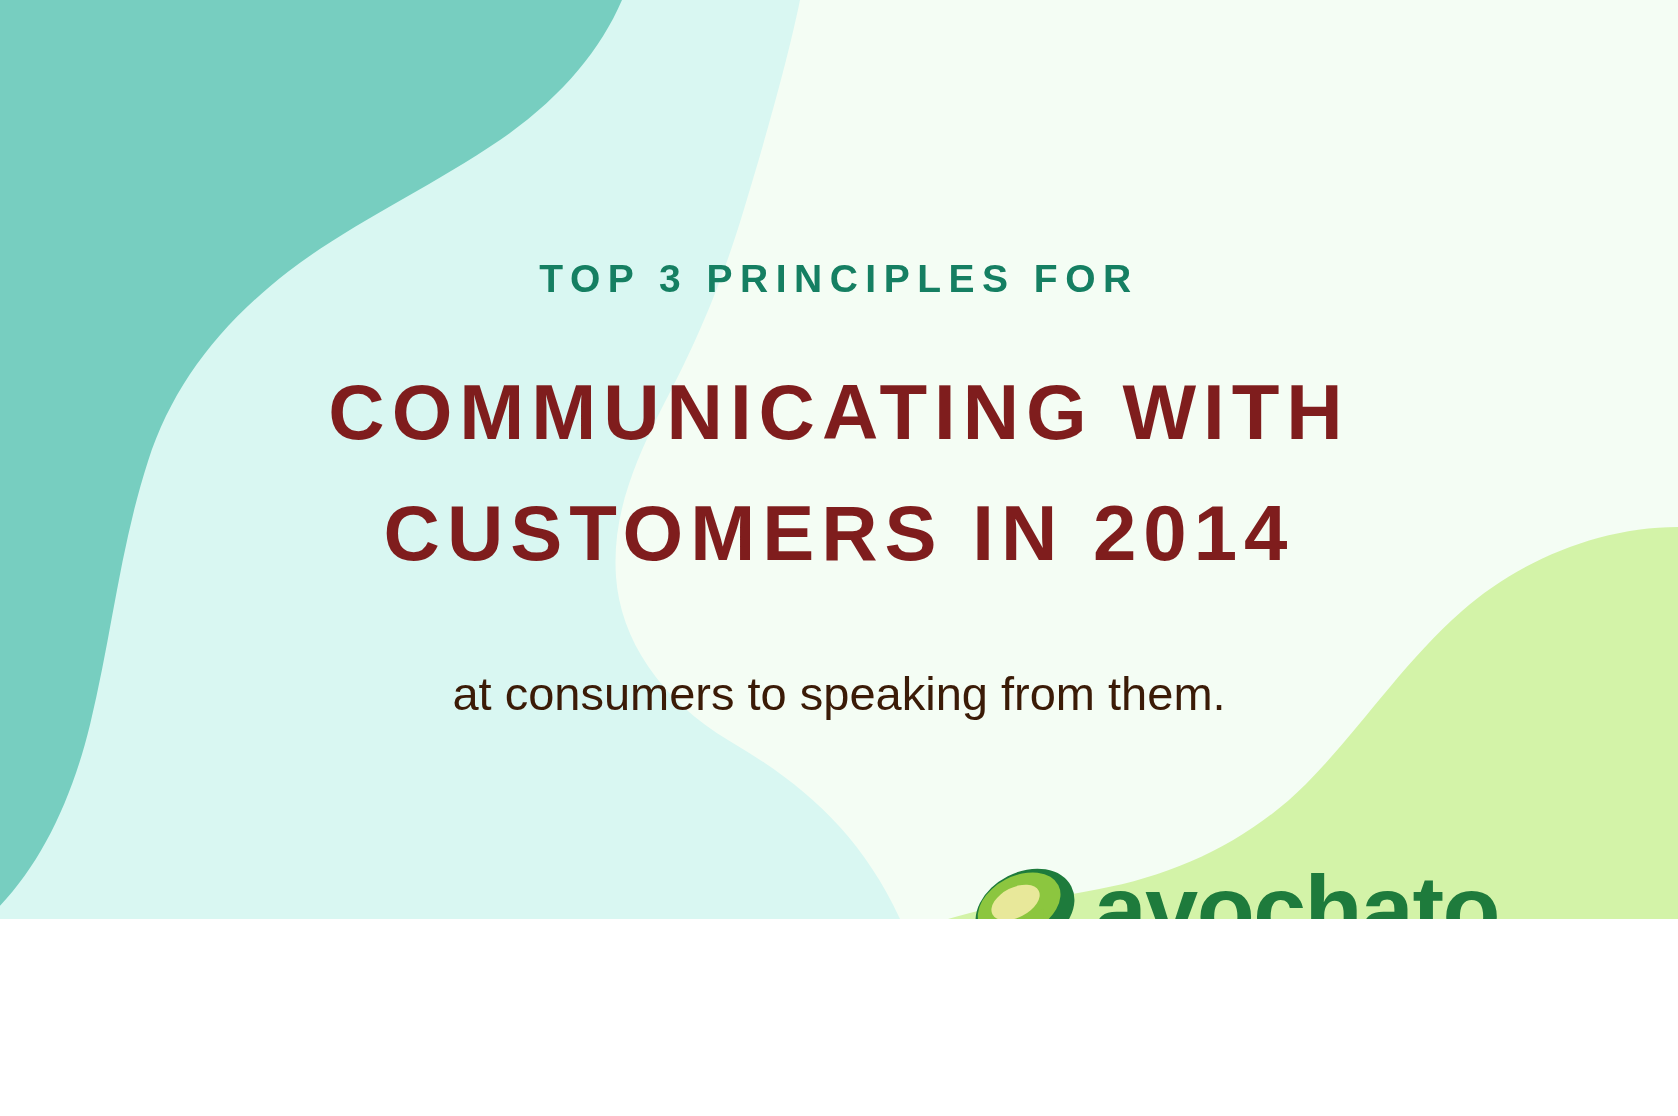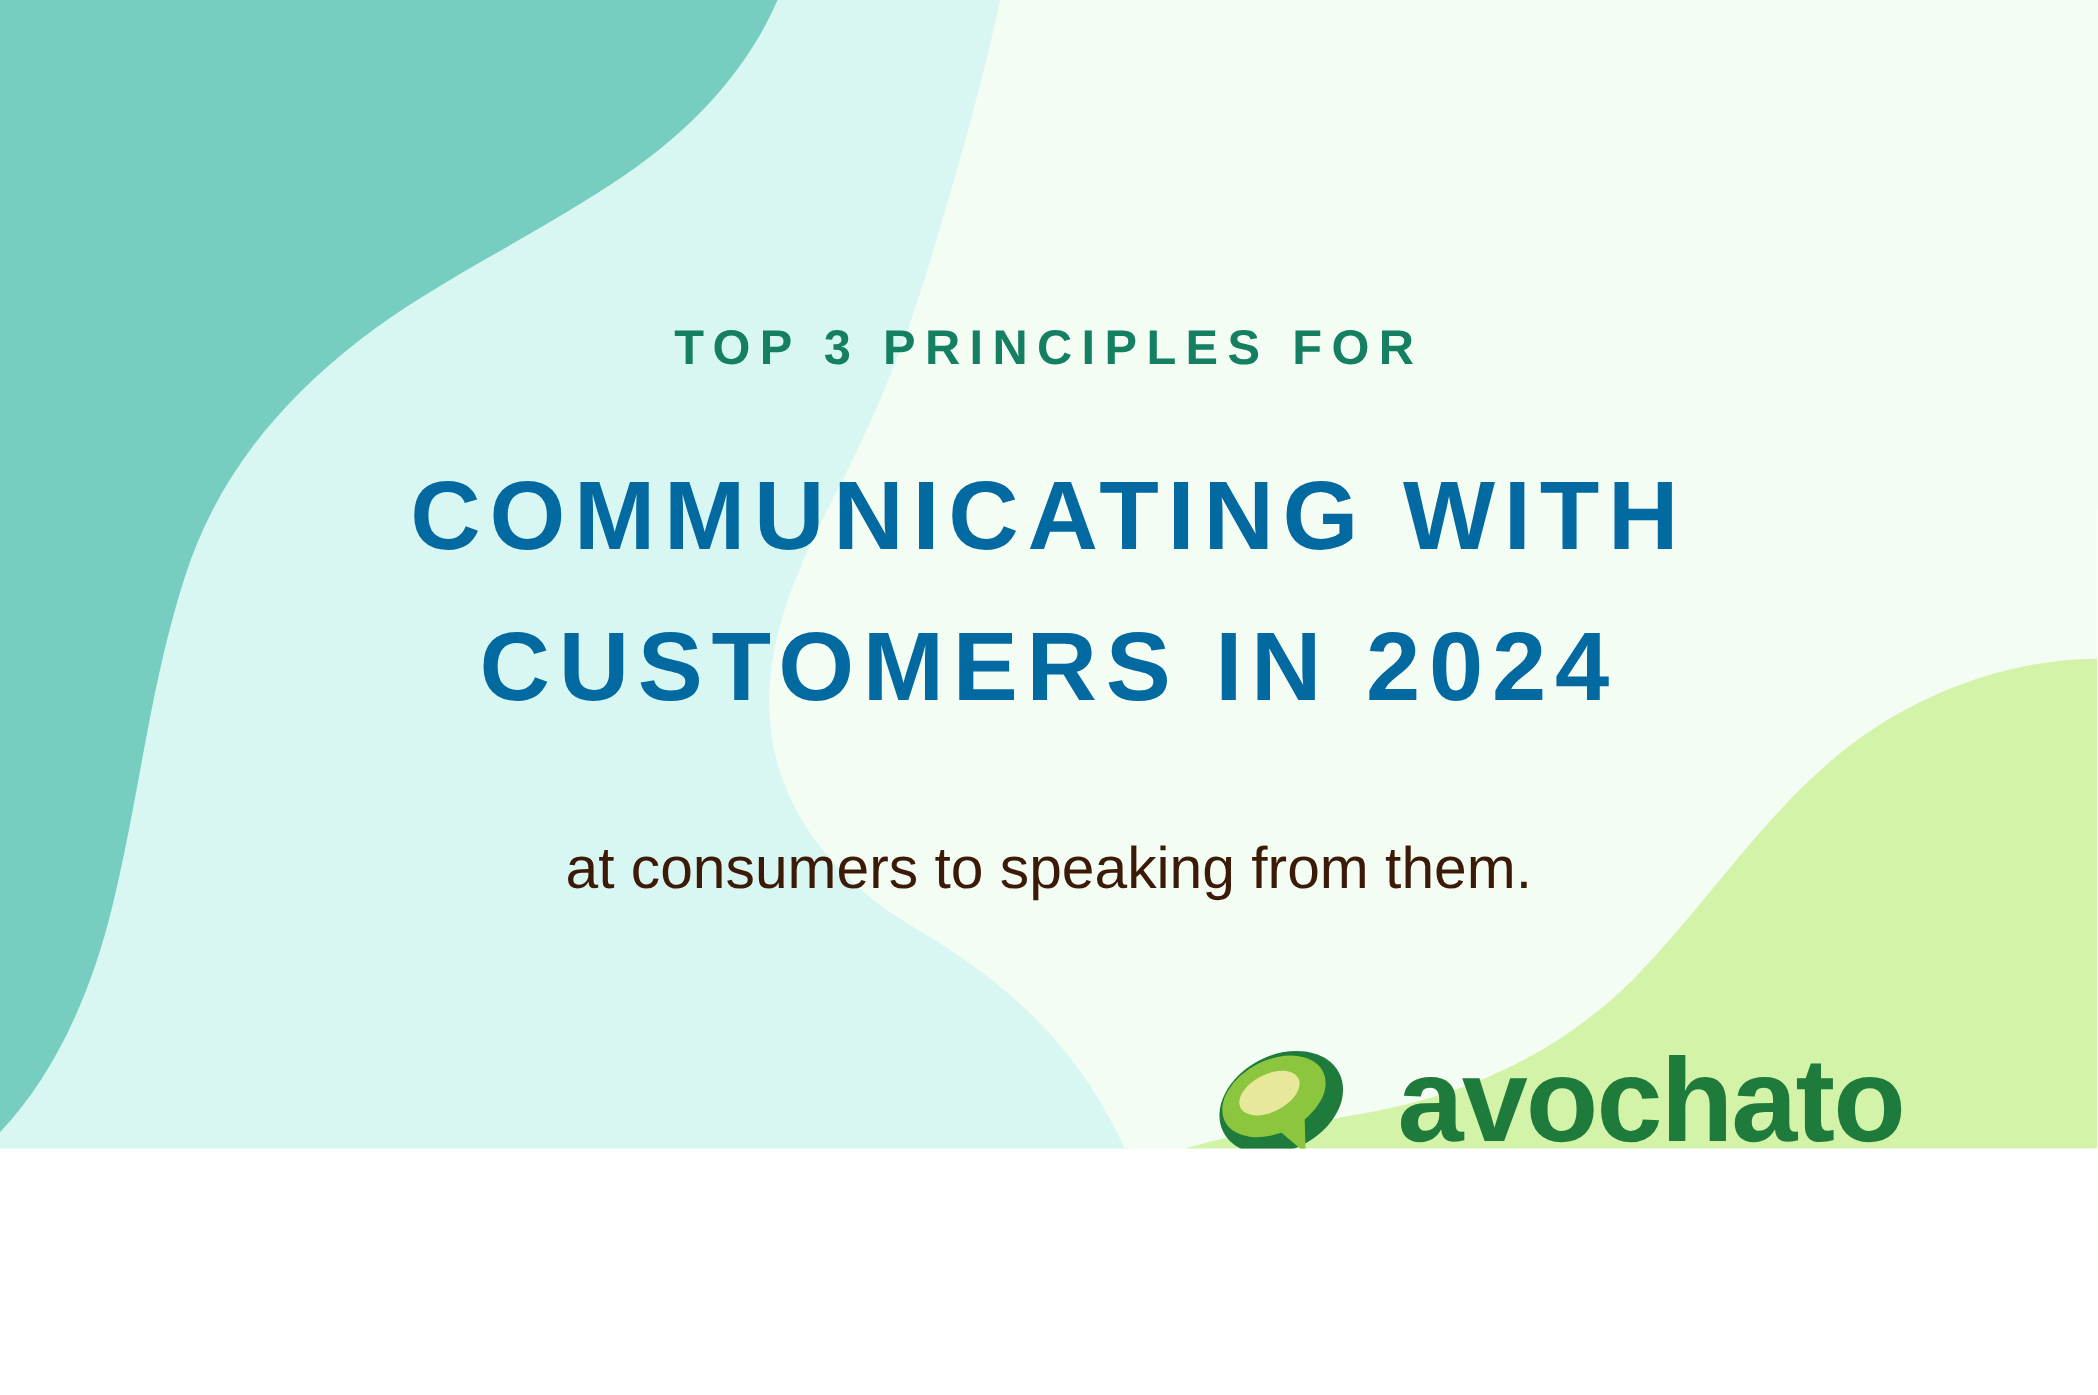--- a/index.html
+++ b/index.html
@@ -47,21 +47,21 @@
     line-height: 1.1;
     white-space: nowrap;
   }
 
   .headline {
     position: absolute;
     top: 352px;
     left: 0;
     right: 0;
     text-align: center;
-    color: #0369a1;
+    color: #7f1d1d;
     font-size: 78px;
     font-weight: 700;
     letter-spacing: 7px;
     line-height: 1.55;
   }
   .headline .line {
     display: block;
     white-space: nowrap;
   }
 
@@ -79,26 +79,26 @@
   }
   .subhead .line {
     display: block;
     white-space: nowrap;
   }
 
   
   .logo-lockup {
     position: absolute;
     left: 970px;
-    top: 824px;
+    top: 852px;
     width: 520px;
     height: 115px;
     display: flex;
     align-items: center;
-    gap: 38px;
+    gap: 14px;
   }
   .logo-mark {
     width: 110px;
     height: 110px;
     flex: 0 0 auto;
   }
   .logo-word {
     color: #1E7B3C;
     font-size: 95px;
     font-weight: 700;
@@ -138,21 +138,21 @@
              C1042,1093 990,1100 948,1116
              L1678,1116 Z"></path>
   </svg>
 
   <div class="content">
 
     <div class="eyebrow">TOP 3 PRINCIPLES FOR</div>
 
     <div class="headline">
       <span class="line">COMMUNICATING WITH</span>
-      <span class="line">CUSTOMERS IN 2024</span>
+      <span class="line">CUSTOMERS IN 2014</span>
     </div>
 
     <div class="subhead">
       <span class="line">at consumers to speaking from them.</span>
     </div>
 
     <div class="logo-lockup">
       <svg class="logo-mark" viewBox="0 0 110 110" xmlns="http://www.w3.org/2000/svg">
         <g transform="rotate(-27 55 55)">
 

